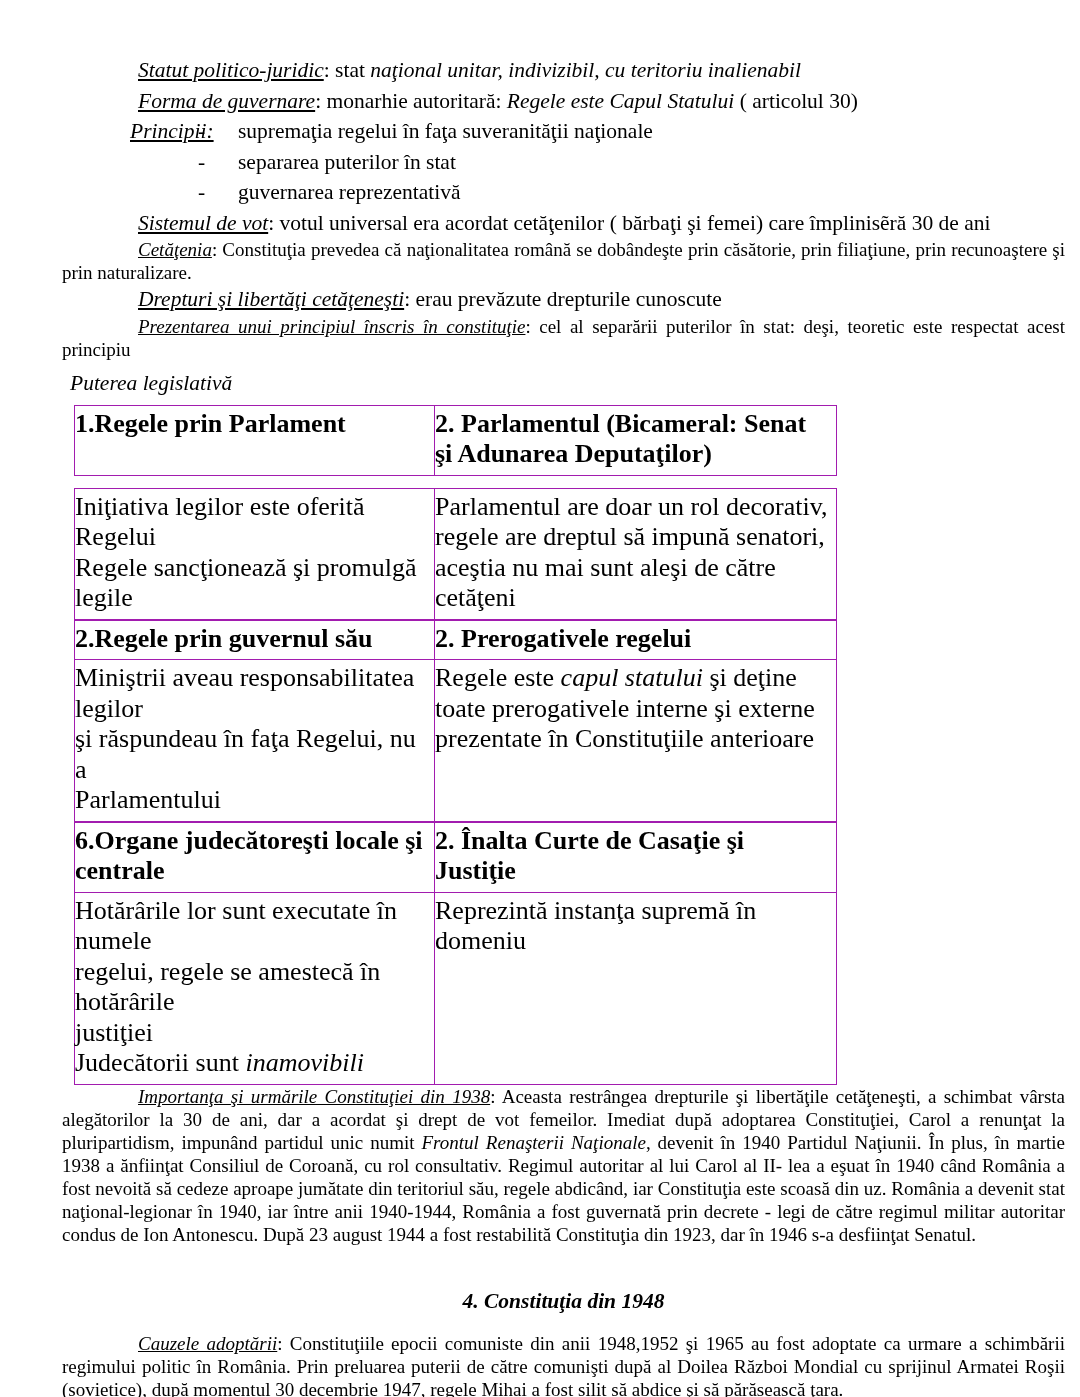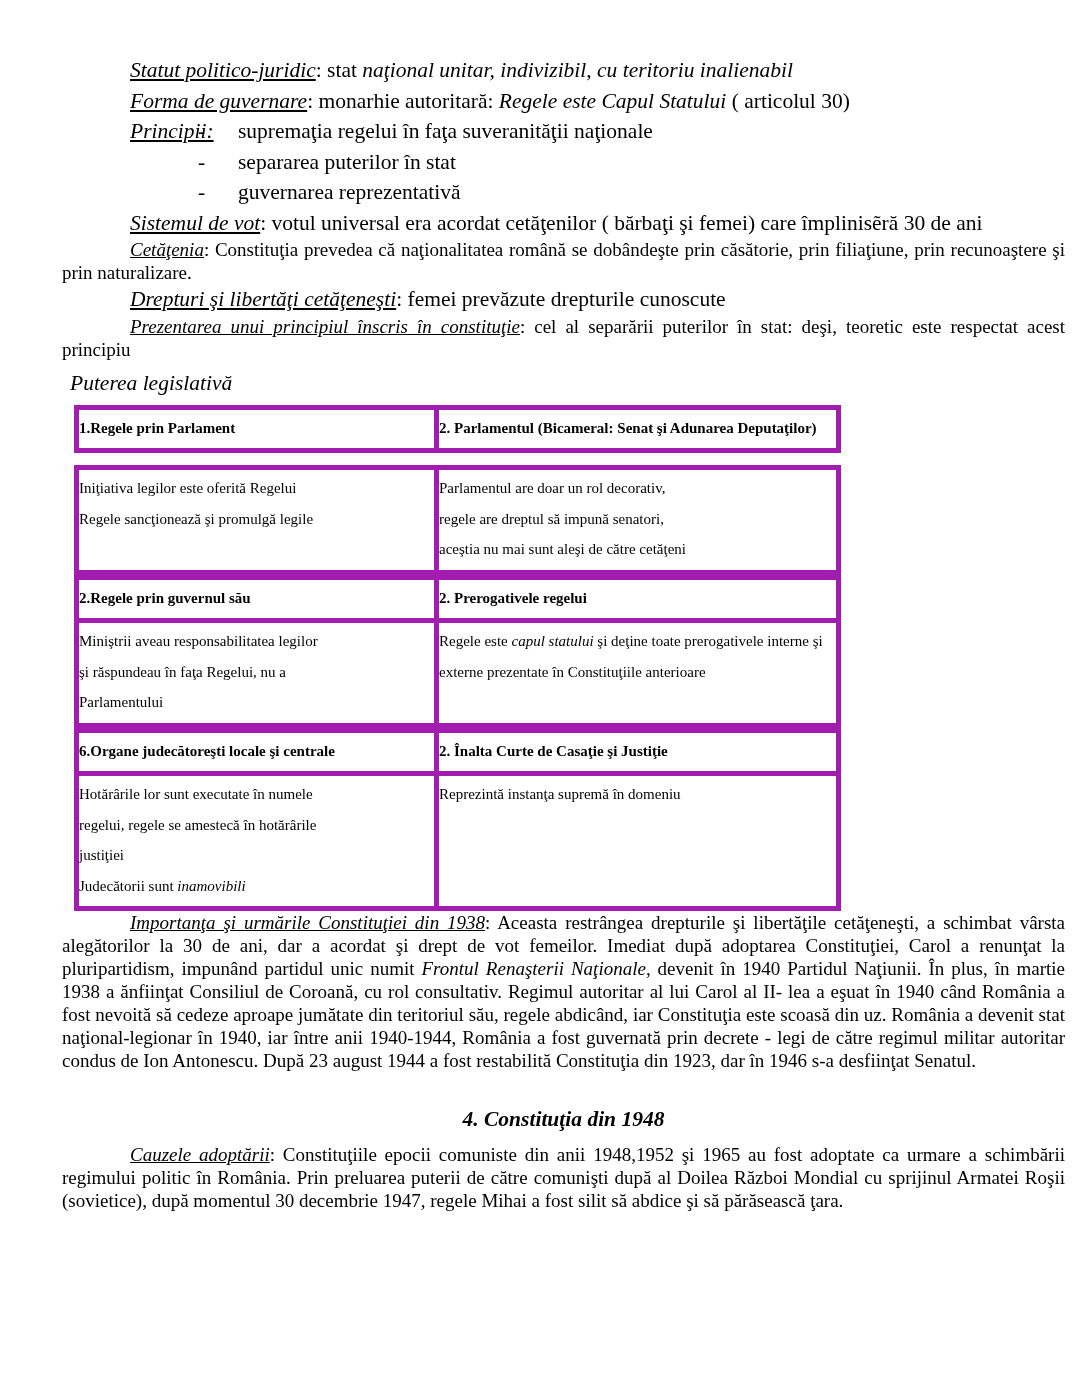--- a/index.html
+++ b/index.html
@@ -34,20 +34,21 @@
     line-height: 30.5px;
     text-align: left;
     margin: 0;
   }
   .indent {
     text-indent: 68px;
   }
   .term {
     font-style: italic;
     text-decoration: underline;
+    margin-left: 8px;
   }
   .it { font-style: italic; }
 
   .justify {
     text-align: justify;
     text-justify: inter-word;
     font-size: 19px;
     line-height: 23px;
     margin: 0;
   }
@@ -84,39 +85,39 @@
   }
 
   
   .tbl {
     border-collapse: collapse;
     width: 762px;
     margin-left: 12px;
     table-layout: fixed;
   }
   .tbl td {
-    border: 5px solid #a21caf;
+    border: 1px solid #a21caf;
     vertical-align: top;
     padding: 3px 7px 5px 0;
-    font-size: 15px;
+    font-size: 26px;
     line-height: 30.5px;
   }
   .tbl col.c1 { width: 360px; }
   .tbl col.c2 { width: 402px; }
   .hdr-cell { font-weight: bold; }
   .gap-12 { height: 12px; }
 
   
   .center-title {
     text-align: center;
     font-weight: bold;
     font-style: italic;
     font-size: 21.5px;
     line-height: 30.5px;
-    margin: 8px;
+    margin: 16px;
   }
   .spacer-big { height: 24px; }
 </style>
 </head>
 <body>
 
 <div class="page">
   <div class="content">
 
     <p class="line indent"><span class="term">Statut politico-juridic</span><span>: </span><span>stat </span><span class="it">naţional unitar, indivizibil, cu teritoriu inalienabil</span></p>
@@ -134,21 +135,21 @@
     </div>
     <div class="principii-row bullet-sub">
       <span class="dash-col">-</span>
       <span>guvernarea reprezentativă</span>
     </div>
 
     <p class="line indent"><span class="term">Sistemul de vot</span><span>:  votul universal era acordat cetăţenilor ( bărbaţi şi femei) care împlinisẽră 30 de ani</span></p>
 
     <p class="justify justify-ind"><span class="term">Cetăţenia</span><span>: Constituţia prevedea că naţionalitatea română se dobândeşte prin căsătorie, prin filiaţiune, prin recunoaştere şi prin naturalizare.</span></p>
 
-    <p class="line indent"><span class="term">Drepturi şi libertăţi cetăţeneşti</span><span>: femei prevăzute drepturile cunoscute</span></p>
+    <p class="line indent"><span class="term">Drepturi şi libertăţi cetăţeneşti</span><span>: erau prevăzute drepturile cunoscute</span></p>
 
     <p class="justify justify-ind"><span class="term">Prezentarea unui principiul înscris în constituţie</span><span>: cel al separării puterilor în stat: deşi, teoretic este respectat acest principiu</span></p>
 
     <p class="subhead">Puterea legislativă</p>
     <table class="tbl">
       <colgroup>
           <col class="c1">
           <col class="c2">
         </colgroup>
       <tbody>

